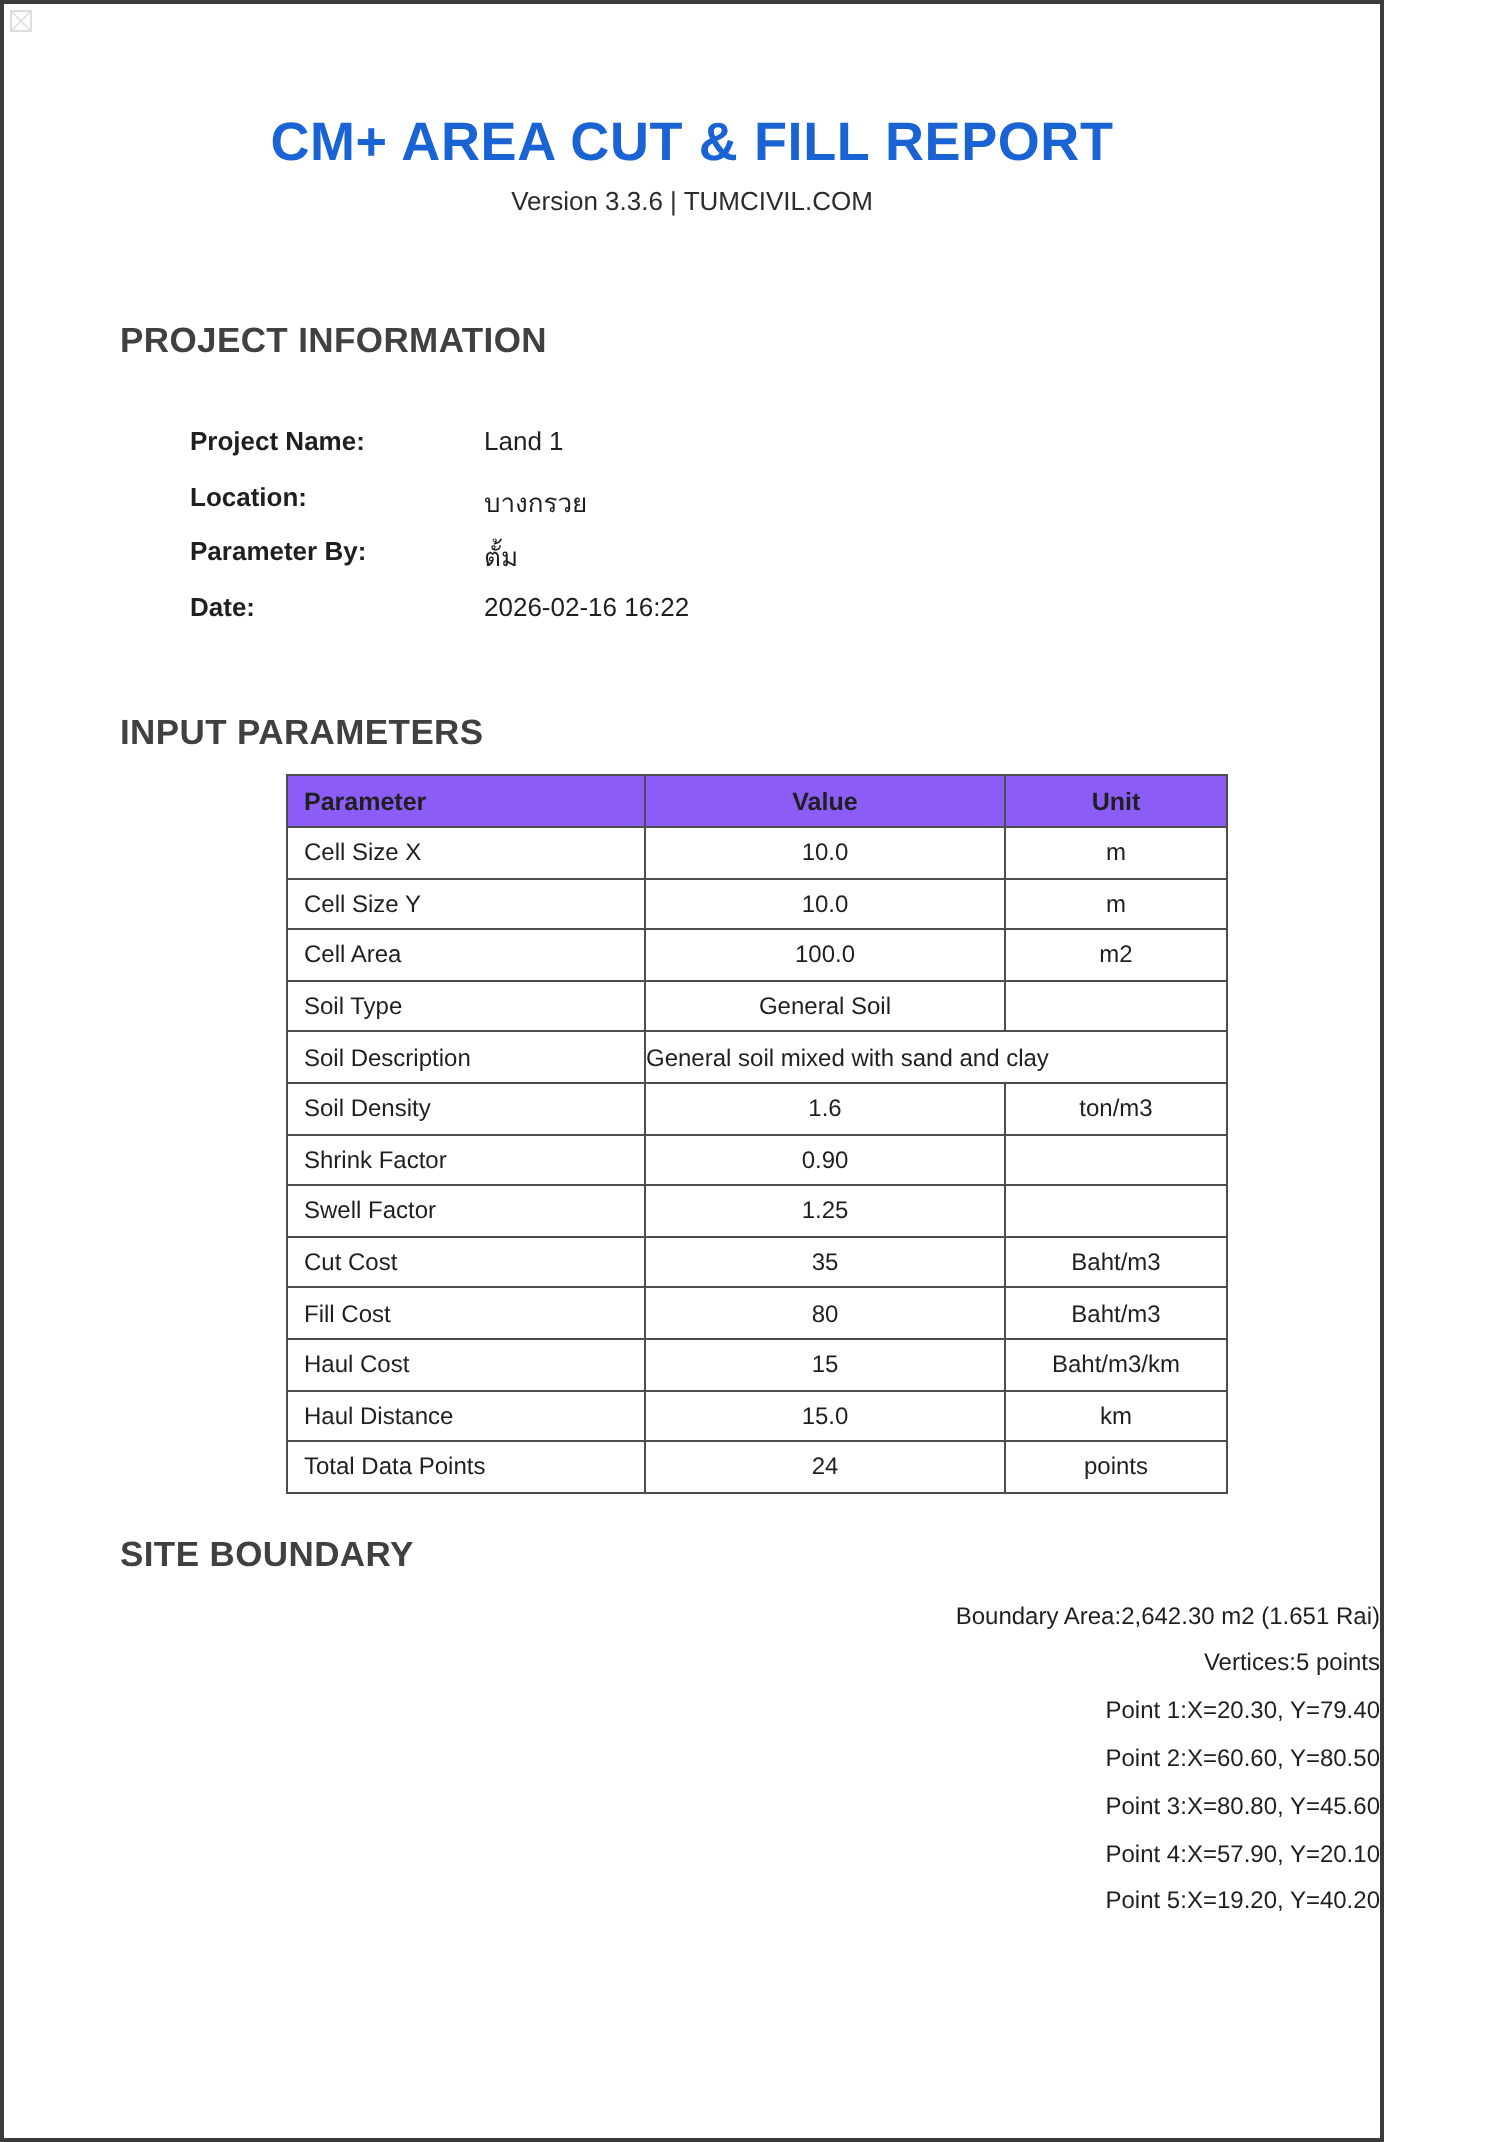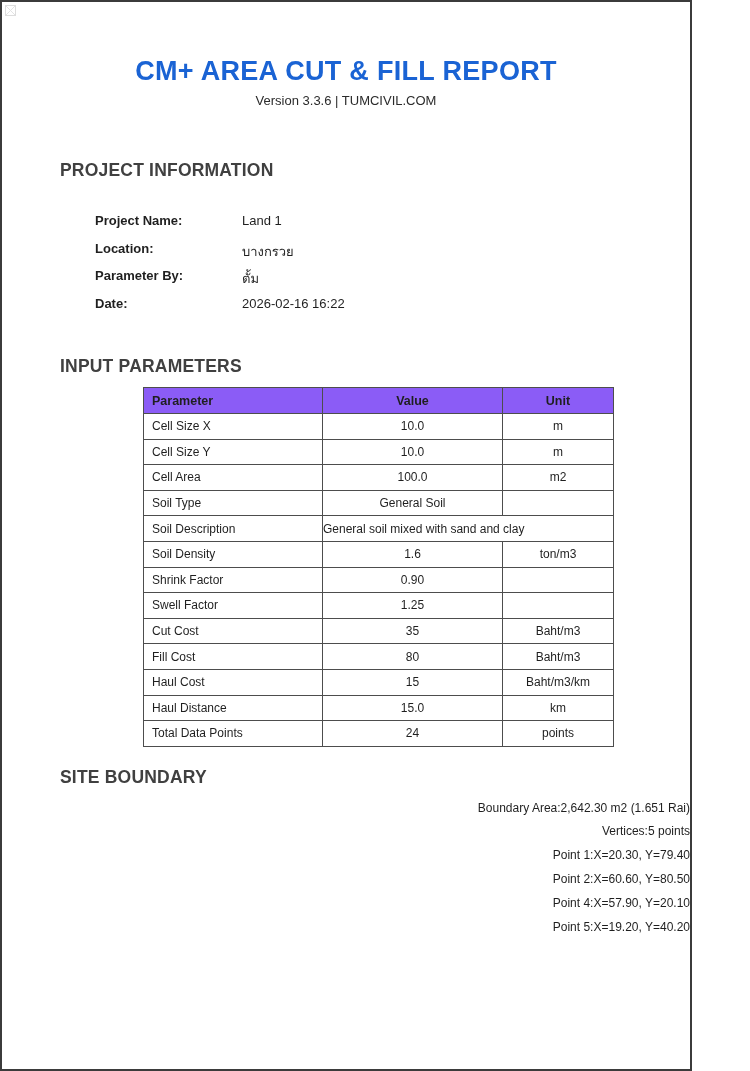--- a/index.html
+++ b/index.html
@@ -157,17 +157,18 @@
         </tr>
       </tbody>
   </table>
 
   <div class="section-heading heading-boundary">SITE BOUNDARY</div>
   <div class="boundary-fields">
       <div class="boundary-row"><span class="boundary-label">Boundary Area:</span><span class="boundary-value">2,642.30 m2 (1.651 Rai)</span></div>
       <div class="boundary-row"><span class="boundary-label">Vertices:</span><span class="boundary-value">5 points</span></div>
       <div class="boundary-row"><span class="boundary-label indent">Point 1:</span><span class="boundary-value">X=20.30, Y=79.40</span></div>
       <div class="boundary-row"><span class="boundary-label indent">Point 2:</span><span class="boundary-value">X=60.60, Y=80.50</span></div>
+      <div class="boundary-row"><span class="boundary-label indent">Point 3:</span><span class="boundary-value">X=80.80, Y=45.60</span></div>
       <div class="boundary-row"><span class="boundary-label indent">Point 4:</span><span class="boundary-value">X=57.90, Y=20.10</span></div>
       <div class="boundary-row"><span class="boundary-label indent">Point 5:</span><span class="boundary-value">X=19.20, Y=40.20</span></div>
     </div>
 
 </div>
 
 </body></html>

